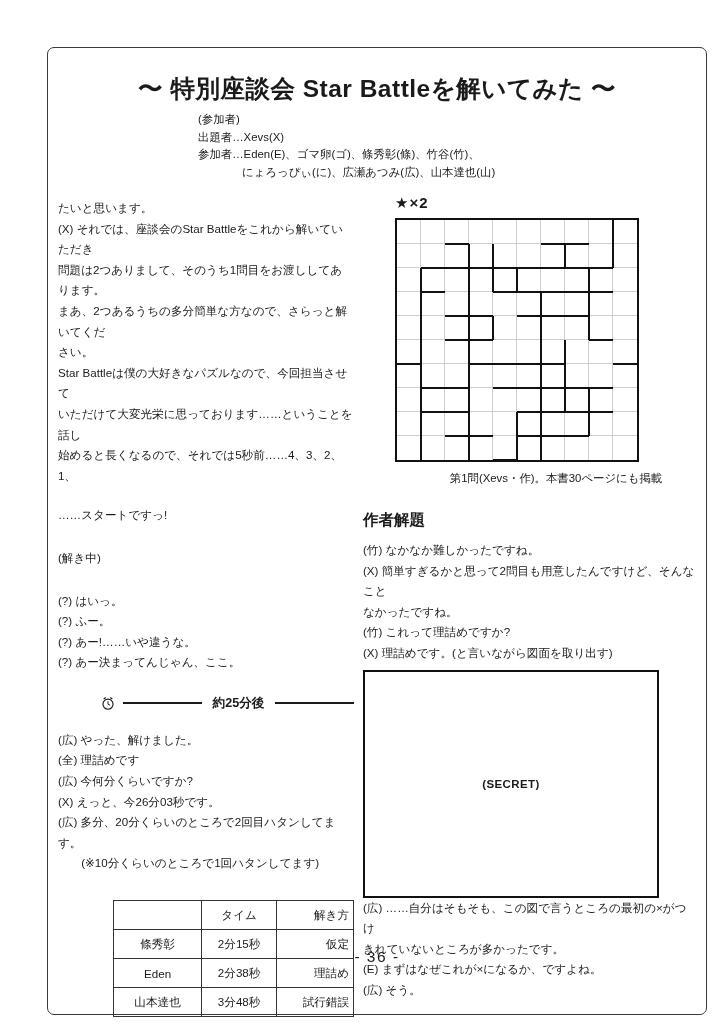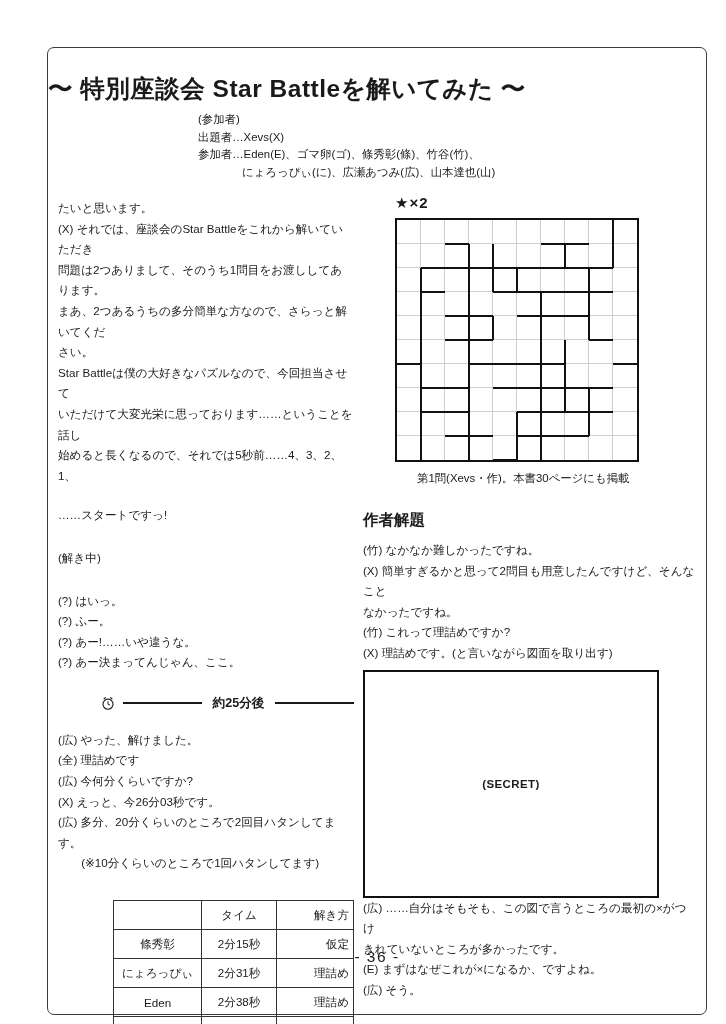--- a/index.html
+++ b/index.html
@@ -24,21 +24,21 @@
     border: 1.3px solid #3a3a3a;
     border-radius: 7px;
     box-sizing: border-box;
     background: #fff;
   }
   .page-title {
     position: absolute;
     left: 0;
     top: 24px;
     width: 100%;
-    text-align: left;
+    text-align: center;
     font-size: 24.5px;
     font-weight: bold;
     letter-spacing: 0.5px;
     white-space: nowrap;
   }
   .participants {
     position: absolute;
     left: 150px;
     top: 63px;
     font-size: 11.4px;
@@ -160,20 +160,21 @@
     position: absolute;
     background: #111;
   }
   .edge.h { height: 2.6px; width: 24px; margin-top: -1.3px; }
   .edge.v { width: 2.6px; height: 24px; margin-left: -1.3px; }
 
   .grid-caption {
     margin-top: 9px;
     margin-left: 22px;
     font-size: 11.4px;
+    text-align: center;
   }
 
   
   .section-heading {
     font-size: 15.5px;
     font-weight: bold;
     margin: 24px 0 9px 0;
   }
   .secret-box {
     margin-top: 6px;
@@ -273,25 +274,20 @@
         <tbody>
           <tr class="head">
             <td class="name empty"></td>
             <td class="time">タイム</td>
             <td class="method">解き方</td>
           </tr>
           <tr>
             <td class="name">條秀彰</td>
             <td class="time">2分15秒</td>
             <td class="method">仮定</td>
-          </tr>
-          <tr>
-            <td class="name">にょろっぴぃ</td>
-            <td class="time">2分31秒</td>
-            <td class="method">理詰め</td>
           </tr>
           <tr>
             <td class="name">Eden</td>
             <td class="time">2分38秒</td>
             <td class="method">理詰め</td>
           </tr>
           <tr>
             <td class="name">山本達也</td>
             <td class="time">3分48秒</td>
             <td class="method">試行錯誤</td>

